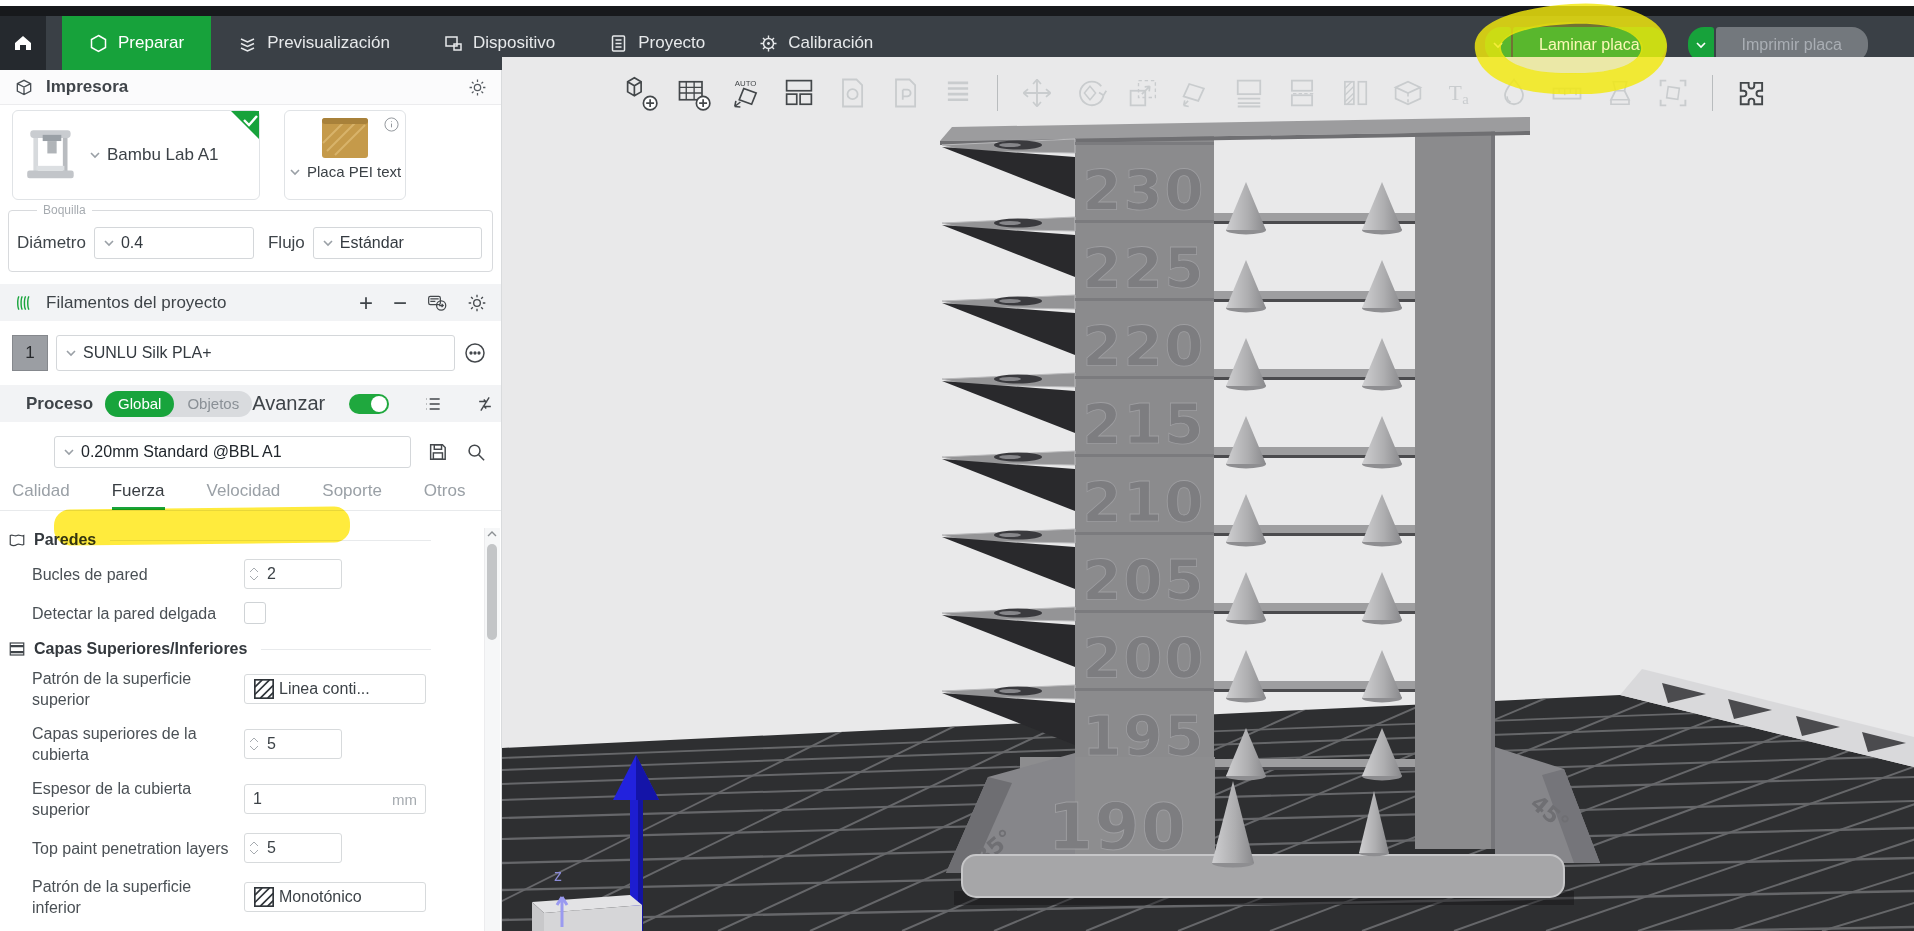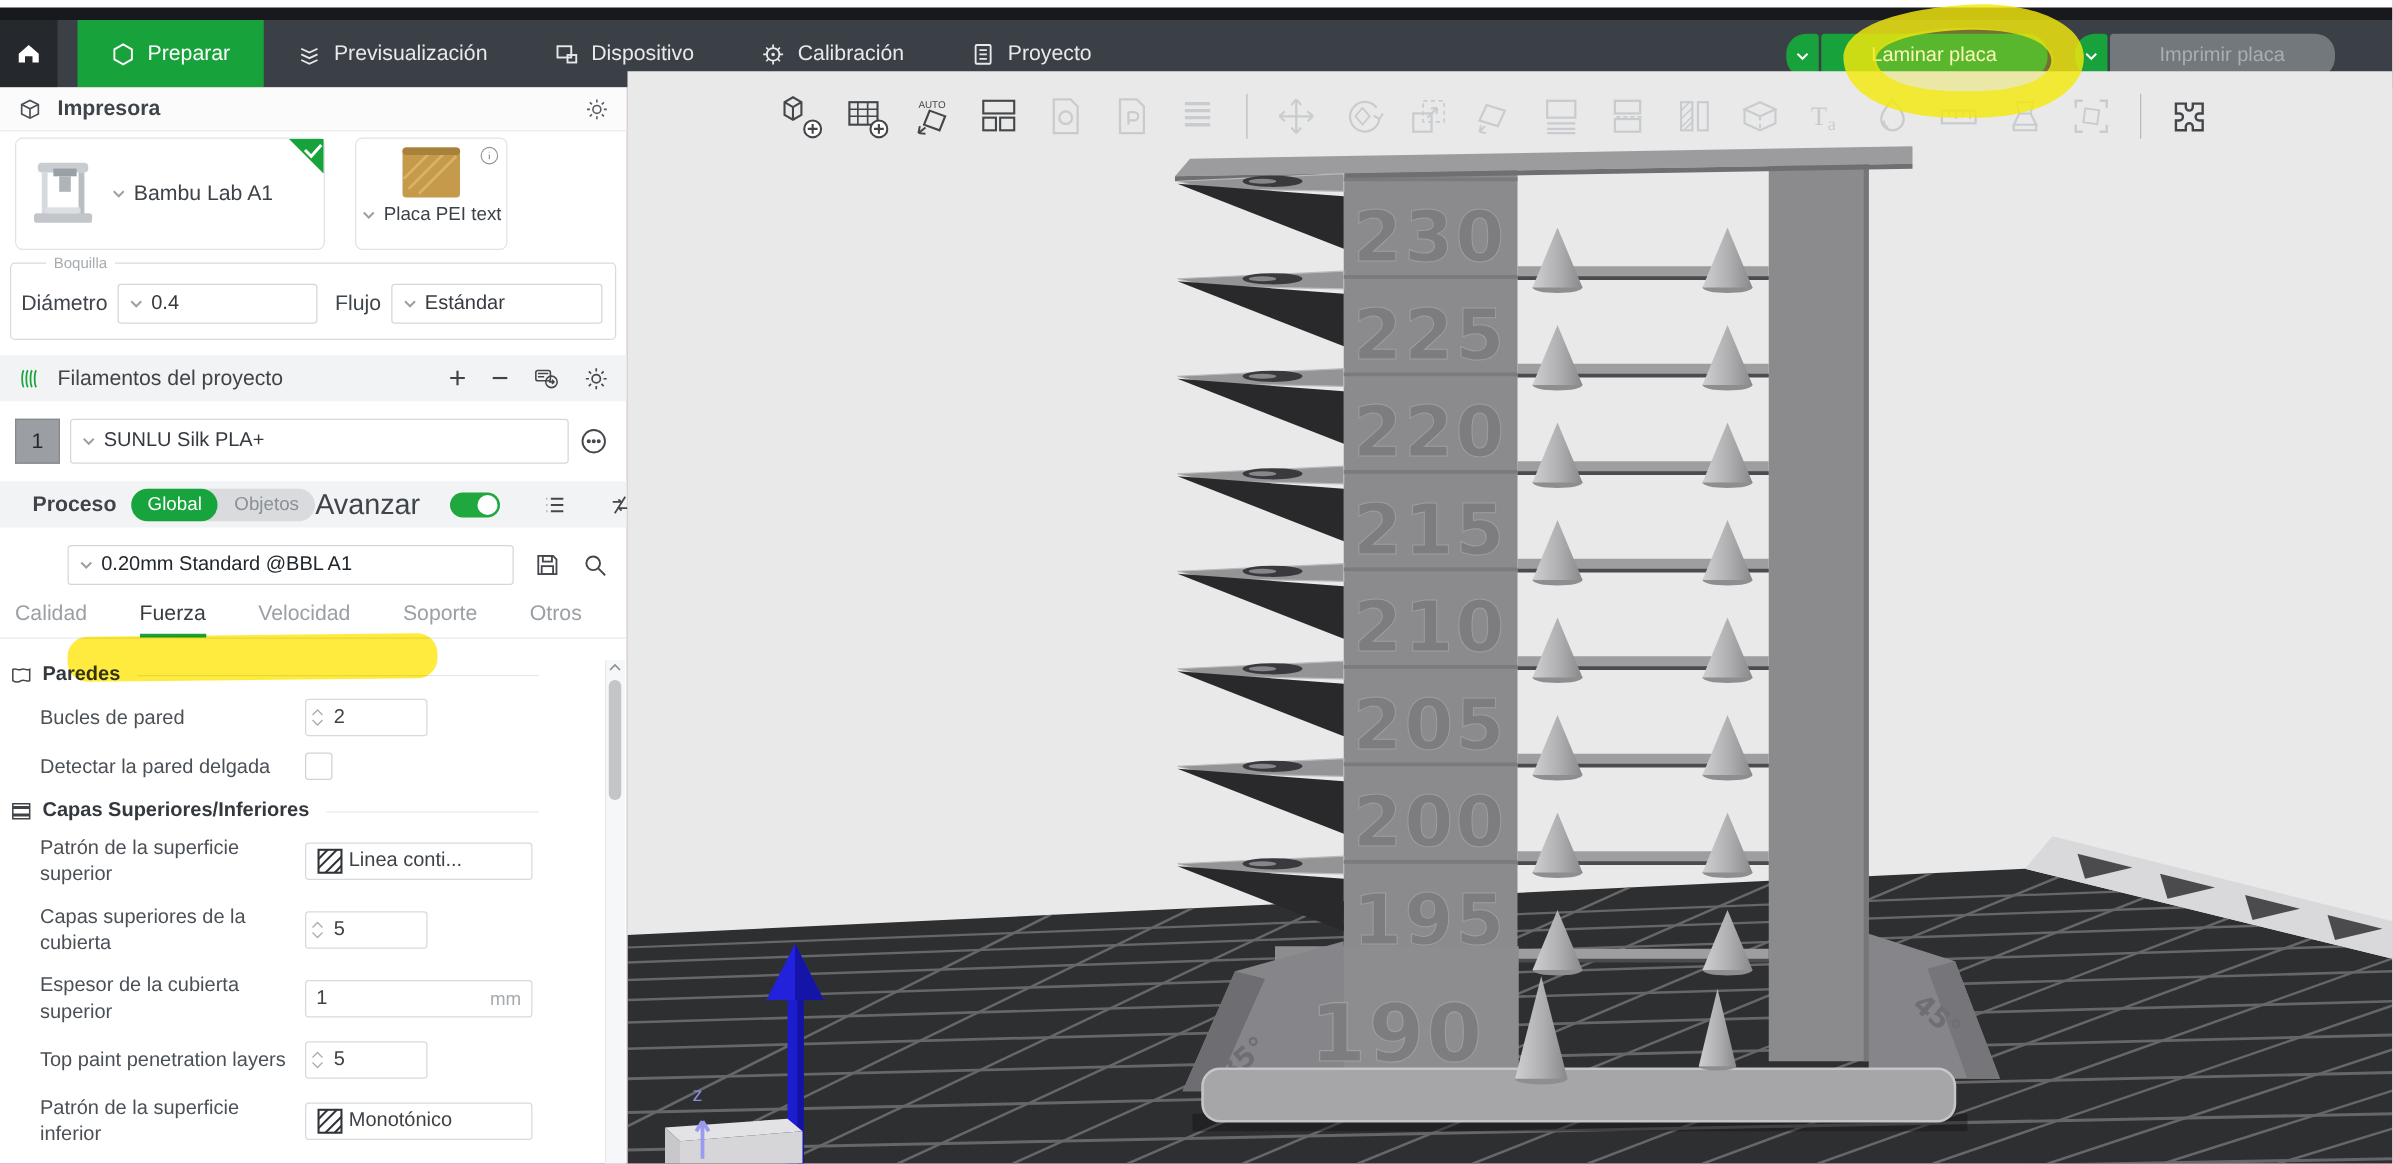--- a/index.html
+++ b/index.html
@@ -9,21 +9,21 @@
   #topbar .strip{position:absolute;left:0;top:6px;width:100%;height:10px;background:#17191c;}
   #topbar .bar{position:absolute;left:0;top:16px;width:100%;height:54px;background:#3a4046;display:flex;align-items:stretch;}
   .home-btn{width:46px;background:#25292e;display:flex;align-items:center;justify-content:center;cursor:pointer;}
   #tabs{display:flex;margin-left:16px;}
   .ttab{display:flex;align-items:center;gap:10px;padding:0 27px;color:#e7e9eb;font-size:17px;cursor:pointer;}
   .ttab.active{background:#17a23b;color:#fff;}
   .ttab svg{width:19px;height:19px;}
   .topbar-right{position:absolute;right:46px;top:27px;display:flex;gap:22px;}
   .split-btn{display:flex;}
   .split-btn .chev{width:26px;height:35px;background:#17a23b;border-radius:16px 3px 3px 16px;display:flex;align-items:center;justify-content:center;margin-right:2px;cursor:pointer;}
-  .split-btn .main{height:35px;padding:0 40px;border-radius:3px 16px 16px 3px;display:flex;align-items:center;font-size:16px;cursor:pointer;}
+  .split-btn .main{height:35px;padding:0 26px;border-radius:3px 16px 16px 3px;display:flex;align-items:center;font-size:16px;cursor:pointer;}
   .split-btn .main.green{background:#17a23b;color:#fff;}
   .split-btn .main.gray{background:#73787d;color:#a9aeb4;}
   
   #left-panel{position:absolute;left:0;top:70px;width:502px;height:861px;background:#fff;border-right:1px solid #d9dbdd;box-sizing:border-box;}
   .phdr{height:34px;display:flex;align-items:center;padding:0 14px;background:#fbfbfc;border-bottom:1px solid #ececee;}
   .phdr .ttl{font-size:17px;font-weight:bold;color:#3f4449;margin-left:12px;flex:1;}
   .phdr svg{width:20px;height:20px;color:#4a5055;}
   .cards{display:flex;gap:24px;padding:5px 0 0 12px;height:90px;}
   .card{position:relative;border:1px solid #e0e3e6;border-radius:6px;background:#fff;}
   .card.printer{width:246px;display:flex;align-items:center;}
@@ -42,21 +42,21 @@
   .band svg{width:20px;height:20px;color:#18a43c;}
   .band .acts{margin-left:auto;display:flex;align-items:center;gap:20px;color:#3f4449;}
   .band .acts svg{color:#44484c;}
   .plusminus{font-size:24px;color:#3f4449;cursor:pointer;line-height:1;}
   .fila-row{display:flex;align-items:center;gap:8px;padding:14px 14px 10px 12px;}
   .slot{width:34px;height:34px;background:#9b9ea3;border:1px solid #85888d;color:#26292c;display:flex;align-items:center;justify-content:center;font-size:17px;}
   .proc-band{margin-top:4px;}
   .pill{display:flex;background:#d9dbde;border-radius:13px;height:26px;align-items:center;margin-left:12px;cursor:pointer;}
   .pill .seg{font-size:15px;padding:0 13px;color:#8a9096;}
   .pill .seg.on{background:#18a43c;color:#fff;border-radius:13px;height:26px;display:flex;align-items:center;}
-  .adv{margin-left:auto;display:flex;align-items:center;gap:24px;font-size:23px;color:#3f4449;font-weight:normal;}
+  .adv{margin-left:auto;display:flex;align-items:center;gap:24px;font-size:20px;color:#3f4449;font-weight:normal;}
   .toggle{width:40px;height:20px;background:#1fa83e;border-radius:10px;position:relative;cursor:pointer;}
   .toggle .knob{position:absolute;right:2px;top:2px;width:16px;height:16px;background:#fff;border-radius:50%;}
   .preset-row{display:flex;align-items:center;gap:16px;padding:14px 14px 8px 54px;}
   .preset-box{width:360px;}
   .ptabs{display:flex;gap:0;border-bottom:1px solid #e8eaec;padding:0 0 0 12px;height:34px;align-items:flex-end;}
   .ptab{font-size:17px;color:#9aa0a6;padding:0 0 9px 0;margin-right:42px;position:relative;cursor:pointer;}
   .ptab.active{color:#383d42;font-weight:normal;}
   .ptab.active::after{content:"";position:absolute;left:0;right:0;bottom:0;height:3px;background:#18a43c;}
   #settings{padding:4px 70px 0 8px;}
   .shead{display:flex;align-items:center;gap:8px;margin:16px 0 10px 0;}
@@ -115,29 +115,29 @@
             <span>Previsualización</span>
           </div>
           <div class="ttab">
             <svg viewBox="0 0 19 19">
               <use href="#t-dev"></use>
             </svg>
             <span>Dispositivo</span>
           </div>
           <div class="ttab">
             <svg viewBox="0 0 19 19">
-              <use href="#t-cal"></use>
-            </svg>
-            <span>Calibración</span>
+              <use href="#t-proj"></use>
+            </svg>
+            <span>Proyecto</span>
           </div>
           <div class="ttab">
             <svg viewBox="0 0 19 19">
-              <use href="#t-proj"></use>
-            </svg>
-            <span>Proyecto</span>
+              <use href="#t-cal"></use>
+            </svg>
+            <span>Calibración</span>
           </div>
         </div>
     </div>
     <div class="topbar-right">
       <div class="split-btn">
         <div class="chev">
           <svg class="chev-d" viewBox="0 0 12 12">
               <path d="M2 4l4 4 4-4" stroke="#fff" stroke-width="1.6" fill="none"></path>
             </svg>
         </div>

